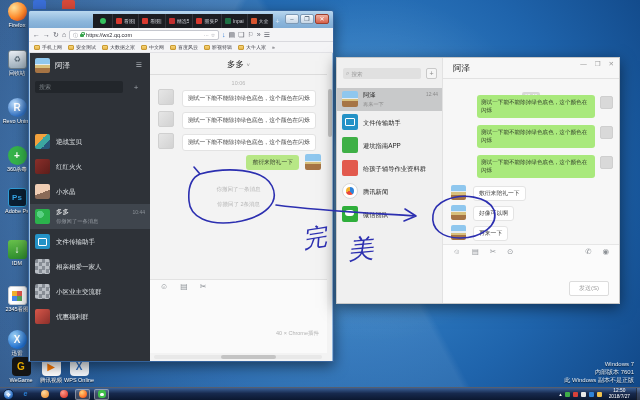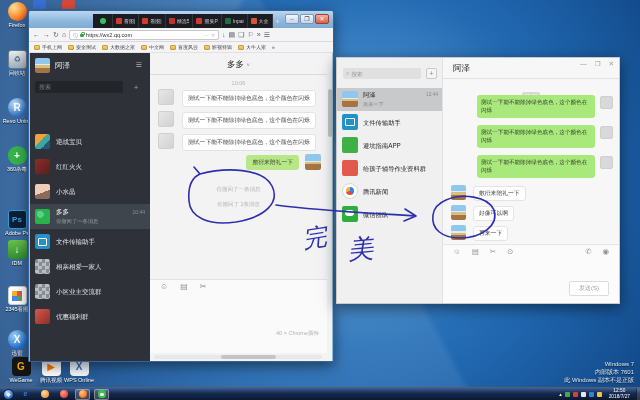--- a/index.html
+++ b/index.html
@@ -179,21 +179,21 @@
       <div class="lb">回收站</div>
     </div>
   <div class="dicon di-revo" style="left:2px;top:98px;">
       <div class="ic">R</div>
       <div class="lb">Revo Unin..</div>
     </div>
   <div class="dicon di-360" style="left:2px;top:146px;">
       <div class="ic">+</div>
       <div class="lb">360杀毒</div>
     </div>
-  <div class="dicon di-ps" style="left:2px;top:210px;">
+  <div class="dicon di-ps" style="left:2px;top:188px;">
       <div class="ic">Ps</div>
       <div class="lb">Adobe Ps</div>
     </div>
   <div class="dicon di-idm" style="left:2px;top:240px;">
       <div class="ic">↓</div>
       <div class="lb">IDM</div>
     </div>
   <div class="dicon di-2345" style="left:2px;top:286px;">
       <div class="ic"></div>
       <div class="lb">2345看图</div>

